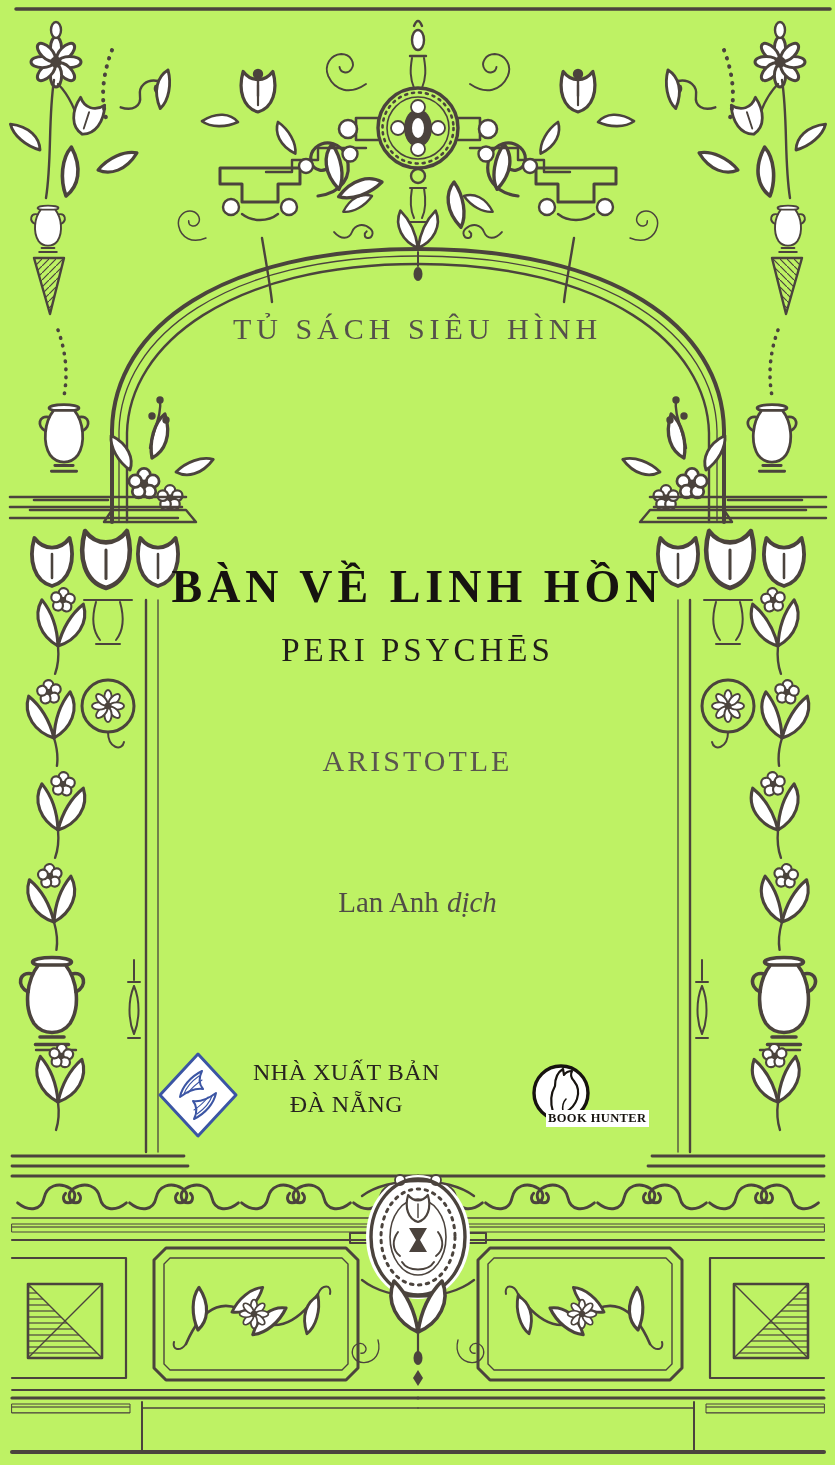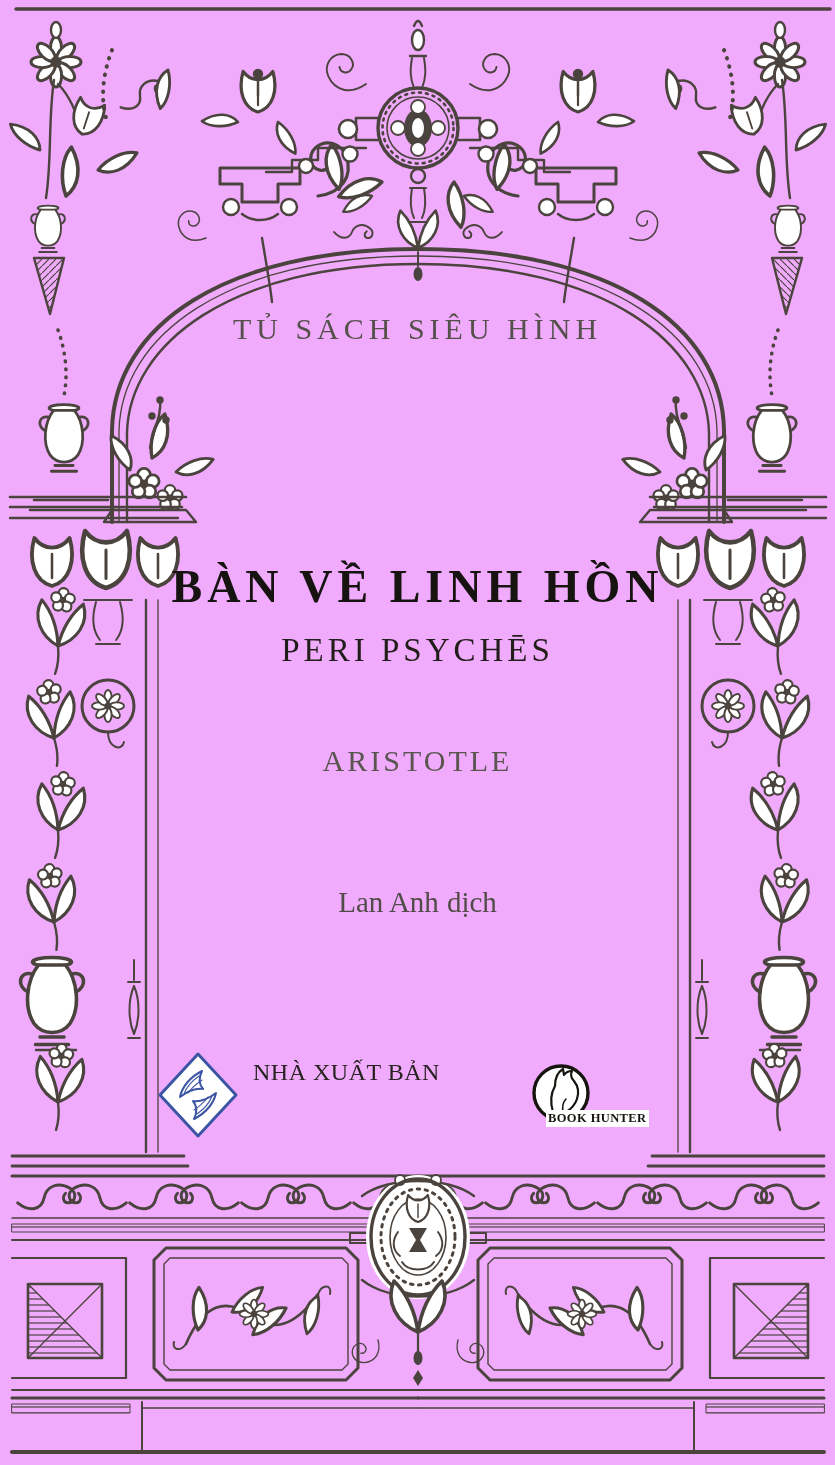--- a/index.html
+++ b/index.html
@@ -1,19 +1,19 @@
 <!DOCTYPE html>
 <html><head>
 <meta charset="utf-8">
 <style>
   html,body{margin:0;padding:0;background:#ffffff;}
   .page{
     position:relative;
     width:835px;height:1465px;
-    background:#f0abfc;
+    background:#bef264;
     overflow:hidden;
     font-family:"Liberation Serif","DejaVu Serif",serif;
   }
   .frame-svg{position:absolute;left:0;top:0;width:835px;height:1465px;}
   .txt{position:absolute;left:0;right:0;text-align:center;white-space:nowrap;}
   .series-title{
     top:312px;font-size:30px;letter-spacing:5px;
     color:#55504b;font-weight:400;
   }
   .book-title{
@@ -22,21 +22,21 @@
   }
   .book-subtitle{
     top:632px;font-size:33px;letter-spacing:4px;color:#211d19;
   }
   .book-author{
     top:736px;font-size:30px;letter-spacing:3px;color:#5a554f;margin-top:8px;
   }
   .translator{
     top:886px;font-size:29px;color:#514c47;
   }
-  .translator .role{margin-left:8px;}
+  .translator .role{font-style:italic;margin-left:8px;}
   .publisher-name{
     position:absolute;left:253px;top:1056px;
     font-size:24px;line-height:32px;letter-spacing:0.5px;color:#282320;
     text-align:center;
   }
   .nxb-logo{position:absolute;left:156px;top:1051px;width:84px;height:88px;}
   .bh-logo{position:absolute;left:527px;top:1060px;width:100px;height:70px;}
   .bh-label{
     position:absolute;left:546px;top:1110px;
     font-family:Liberation Serif, serif;
@@ -312,20 +312,21 @@
       <path d="M42 3 L80 44 L42 85 L4 44 Z" stroke-width="3" fill="#ffffff"></path>
       <path d="M46 20 C 34 26 26 36 24 46 C 32 40 40 37 47 38 C 42 32 43 26 46 20 Z" stroke-width="2" fill="#ffffff"></path>
       <path d="M43 25 C 36 30 30 37 28 43 M46 29 C 40 33 35 38 32 42" stroke-width="1.1"></path>
       <path d="M38 68 C 50 62 58 52 60 42 C 52 48 44 51 37 50 C 42 56 41 62 38 68 Z" stroke-width="2" fill="#ffffff"></path>
       <path d="M41 63 C 48 58 54 51 56 45 M38 59 C 44 55 49 50 52 46" stroke-width="1.1"></path>
     </g>
   </svg>
 
   <div class="publisher-name">
     <div>NHÀ XUẤT BẢN</div>
+    <div>ĐÀ NẴNG</div>
   </div>
 
   <svg class="bh-logo" viewBox="0 0 100 70" aria-hidden="true">
     <g stroke="#17130f" fill="none" stroke-linecap="round" stroke-linejoin="round">
       <circle cx="34" cy="33" r="27" stroke-width="3.4" fill="#ffffff"></circle>
       <path d="M26 52 C 23 42 24 33 28 26 C 28 18 31 12 36 9 L 37 15 C 39 12 42 11 45 11 C 43 15 44 18 47 21 C 51 26 52 33 50 39 C 48 45 44 49 39 52 C 35 54 30 54 26 52 Z" stroke-width="2.2" fill="#ffffff"></path>
       <path d="M36 52 C 35 46 36 42 39 39" stroke-width="1.6"></path>
     </g>
   </svg>
   <div class="bh-label">BOOK HUNTER</div>

